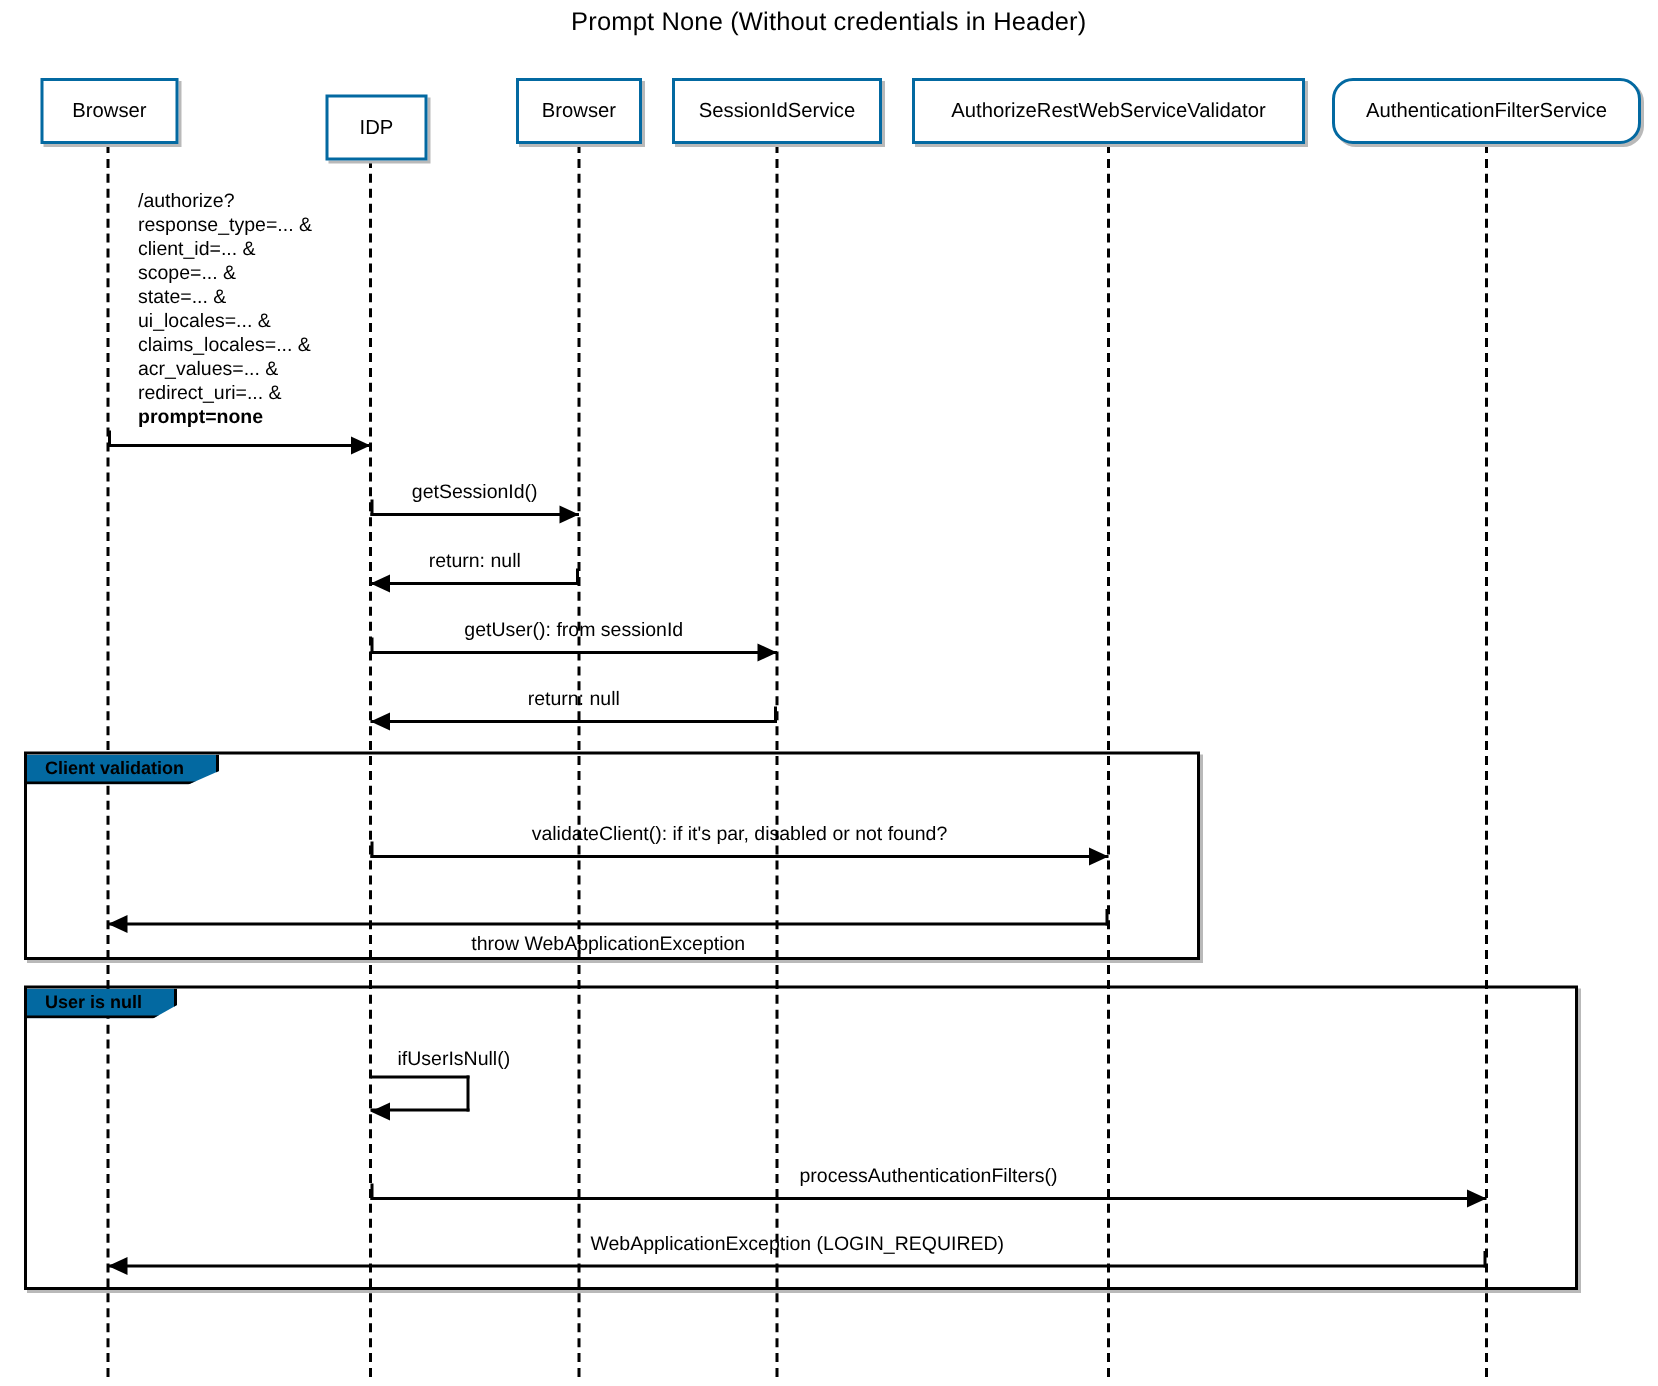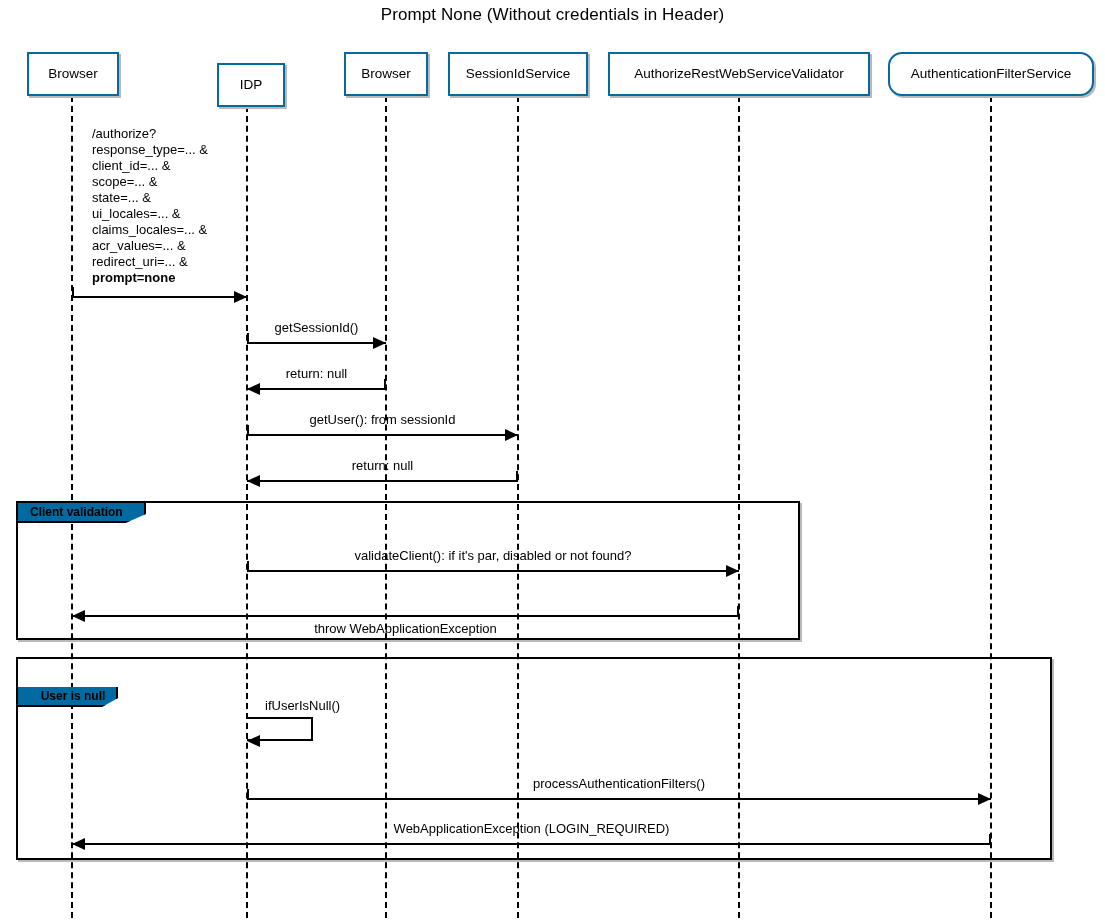--- a/index.html
+++ b/index.html
@@ -130,21 +130,21 @@
       <div class="lifeline" style="left: 517px; top: 96px; height: 822px;"></div>
       <div class="lifeline" style="left: 738px; top: 96px; height: 822px;"></div>
       <div class="lifeline" style="left: 990px; top: 96px; height: 822px;"></div>
     </div>
   <div id="layer-fragments">
       <div class="fragment" style="left: 16px; top: 501px; width: 784px; height: 139px;"></div>
       <div class="fragment-tab" style="left: 18px; top: 503px; width: 128px; height: 20px;">
         <span>Client validation</span>
       </div>
       <div class="fragment" style="left: 16px; top: 657px; width: 1036px; height: 203px;"></div>
-      <div class="fragment-tab" style="left: 18px; top: 687px; width: 100px; height: 20px; justify-content: center;">
+      <div class="fragment-tab" style="left: 18px; top: 659px; width: 100px; height: 20px;">
         <span>User is null</span>
       </div>
     </div>
   <div id="layer-messages">
       <div class="msg-line" style="left: 72px; top: 296px; width: 175px;"></div>
       <div class="msg-stub" style="left: 72px; top: 287px; height: 11px;"></div>
       <div class="arrowhead right" style="top: 291px; left: 234px;"></div>
       <div class="msg-label block" style="left: 92px; top: 126px;">
         <div>/authorize?</div>
         <div>response_type=... &amp;</div>

